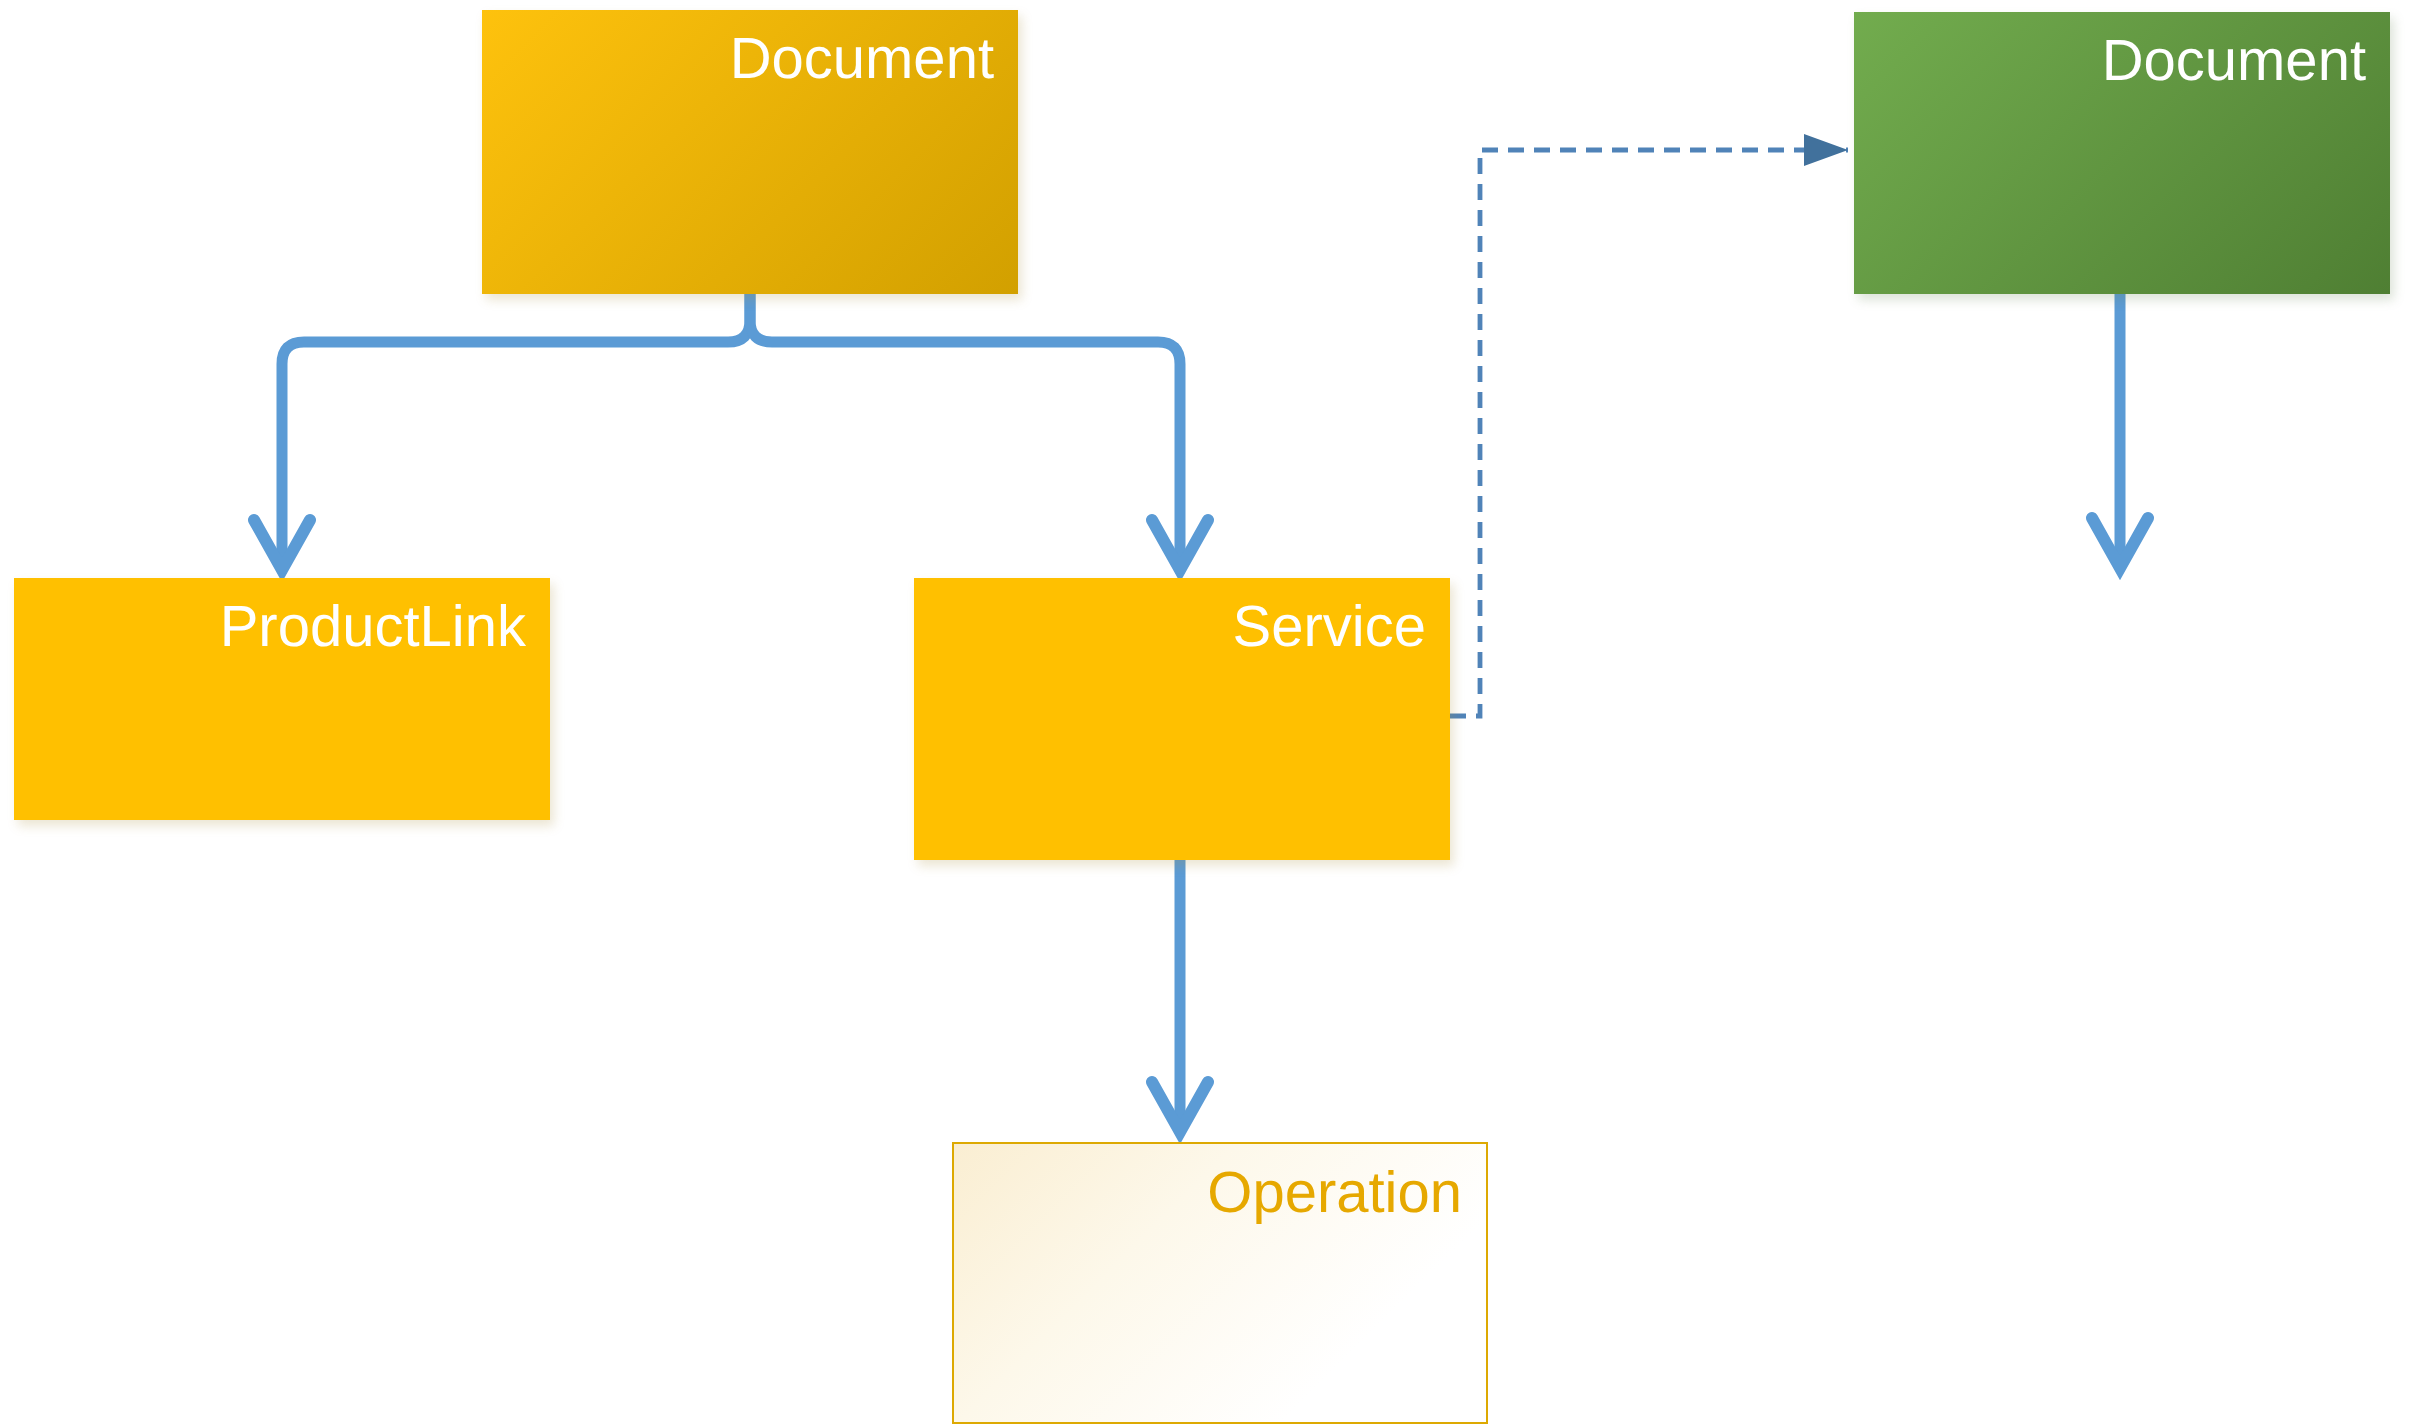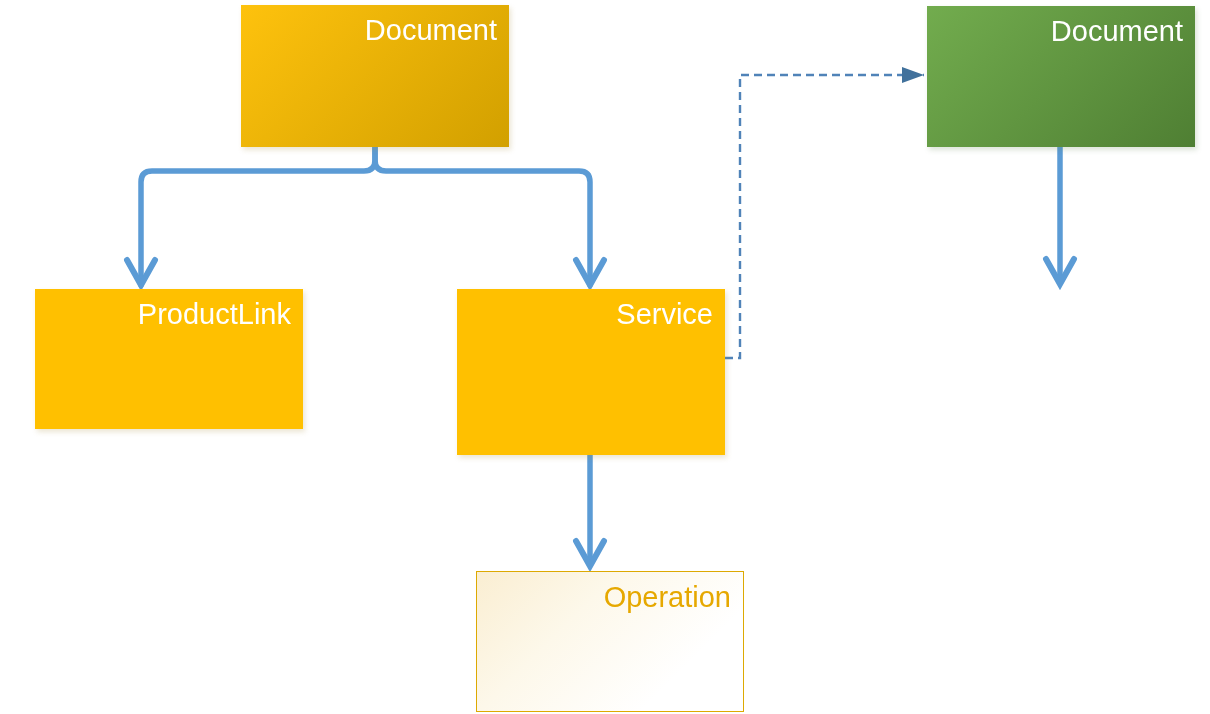--- a/index.html
+++ b/index.html
@@ -31,27 +31,26 @@
     color: var(--node-text, #ffffff);
     text-align: right;
     padding: 7px 12px;
   }
   .node-product {
     left: 241px; top: 5px; width: 268px; height: 142px;
     background: linear-gradient(135deg, var(--amber-grad-a), var(--amber-grad-b));
     box-shadow: 2px 3px 5px rgba(170, 140, 60, 0.22);
   }
   .node-productlink {
-    left: 7px; top: 289px; width: 268px; height: 140px;
+    left: 7px; top: 289px; width: 268px; height: 121px;
     background: var(--amber-fill);
     box-shadow: 2px 3px 5px rgba(170, 140, 60, 0.22);
-    margin-left: 28px;
   }
   .node-service {
-    left: 457px; top: 289px; width: 268px; height: 166px;
+    left: 457px; top: 289px; width: 268px; height: 141px;
     background: var(--amber-fill);
     box-shadow: 2px 3px 5px rgba(170, 140, 60, 0.22);
   }
   .node-operation {
     left: 456px; top: 571px; width: 268px; height: 141px;
     background: linear-gradient(135deg, var(--operation-grad-a) 0%, #fdf8ea 35%, var(--operation-grad-b) 75%);
     border: 1.5px solid var(--operation-border);
     color: var(--operation-text);
     margin-left: 20px;
   }

